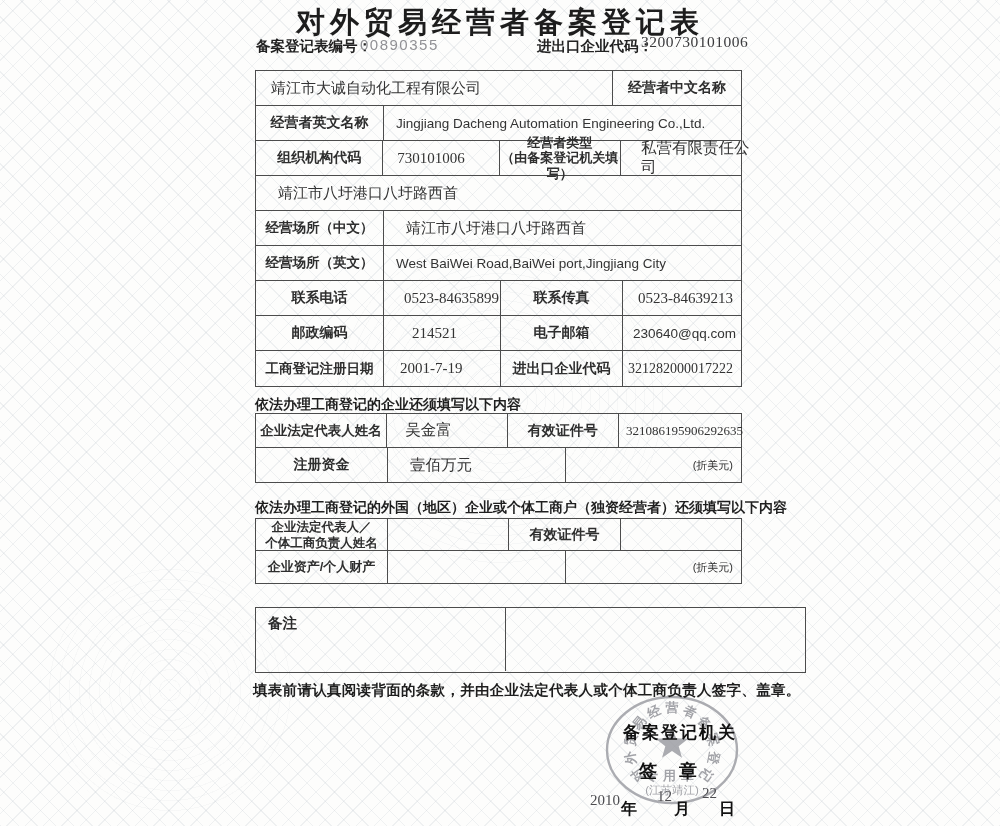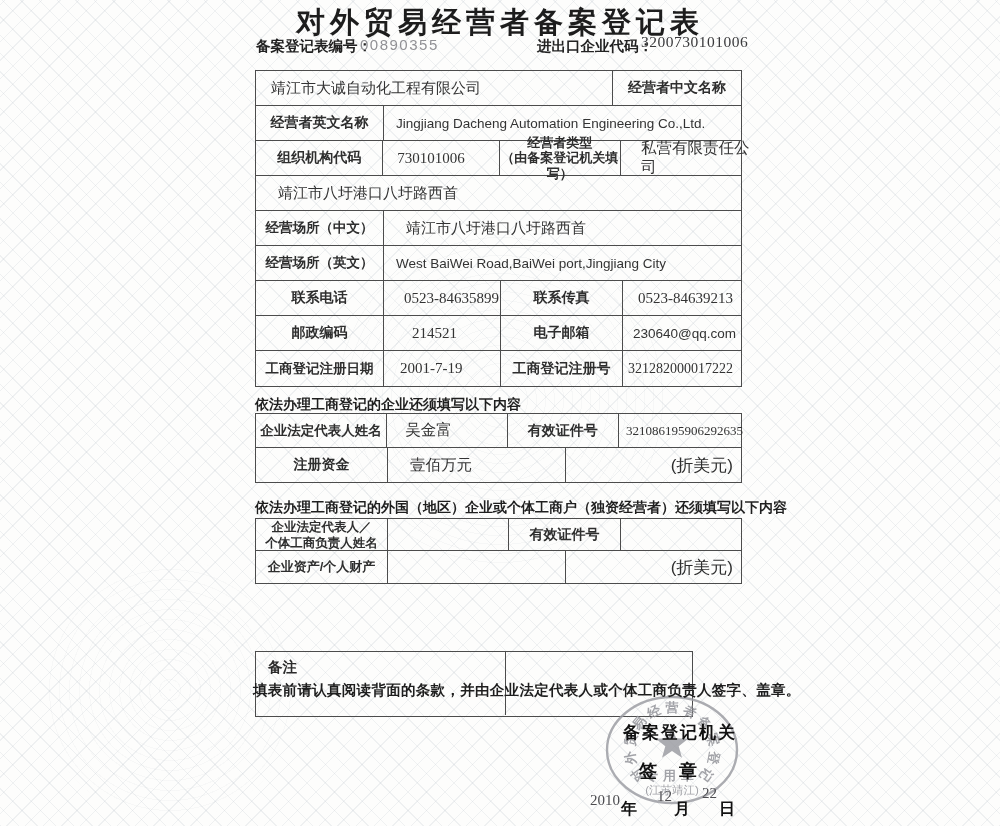--- a/index.html
+++ b/index.html
@@ -57,23 +57,23 @@
 
   .s1-tbl { left:255px; top:413px; width:487px; }
   .s1-tbl .row { height:34px; }
   .d1 { width:132px; } .d2 { width:121px; } .d3 { width:112px; } .d4 { width:122px; flex:1; }
   .e2 { width:178px; } .e3 { width:177px; flex:1; }
 
   .s2-tbl { left:255px; top:518px; width:487px; }
   .s2-tbl .row { height:32px; }
   .s2-lab { font-size:12.5px; line-height:1.28; }
 
-  .usd { justify-content:flex-end; padding-right:8px; font-size:17px; color:#2e2e2e; }
-
-  .remark-tbl { left:255px; top:607px; width:438px; height:66px;margin-top:44px; }
+  .usd { justify-content:flex-end; padding-right:8px; font-size:11px; color:#2e2e2e; }
+
+  .remark-tbl { left:255px; top:607px; width:551px; height:66px; }
   .remark-tbl .row { height:63px; }
   .remark-left { width:250px; align-items:flex-start; padding:6px 0 0 12px; font-size:14.5px; font-weight:600; }
   .remark-right { flex:1; }
 
   .foot-note { position:absolute; left:253px; top:681px; font-size:14.5px; font-weight:bold;
                letter-spacing:.3px; color:#1e1e1e; z-index:6; }
 
   .authority { position:absolute; left:623px; top:721px; font-size:17px; font-weight:bold;
                letter-spacing:2px; color:#111; z-index:6; }
   .sign { position:absolute; left:639px; top:759px; font-size:18px; font-weight:bold;
@@ -144,21 +144,21 @@
     </div>
     <div class="row">
       <div class="cell c1 lab">邮政编码</div>
       <div class="cell c2 val ser" style="padding-left:28px;">214521</div>
       <div class="cell c3 lab">电子邮箱</div>
       <div class="cell c4 val" style="padding-left:10px;font-size:13.5px;">230640@qq.com</div>
     </div>
     <div class="row">
       <div class="cell c1 lab" style="font-size:13.5px;">工商登记注册日期</div>
       <div class="cell c2 val ser" style="padding-left:16px;text-align:right;">2001-7-19</div>
-      <div class="cell c3 lab">工商登记注册号</div>
+      <div class="cell c3 lab">进出口企业代码</div>
       <div class="cell c4 val ser" style="padding-left:5px;font-size:14px;">321282000017222</div>
     </div>
   </div>
 
   <div class="sec-head s1-head">依法办理工商登记的企业还须填写以下内容</div>
   <div class="tbl s1-tbl">
     <div class="row">
       <div class="cell d1 lab" style="font-size:13.5px;">企业法定代表人姓名</div>
       <div class="cell d2 val" style="padding-left:18px;font-size:15.5px;">吴金富</div>
       <div class="cell d3 lab">有效证件号</div>

